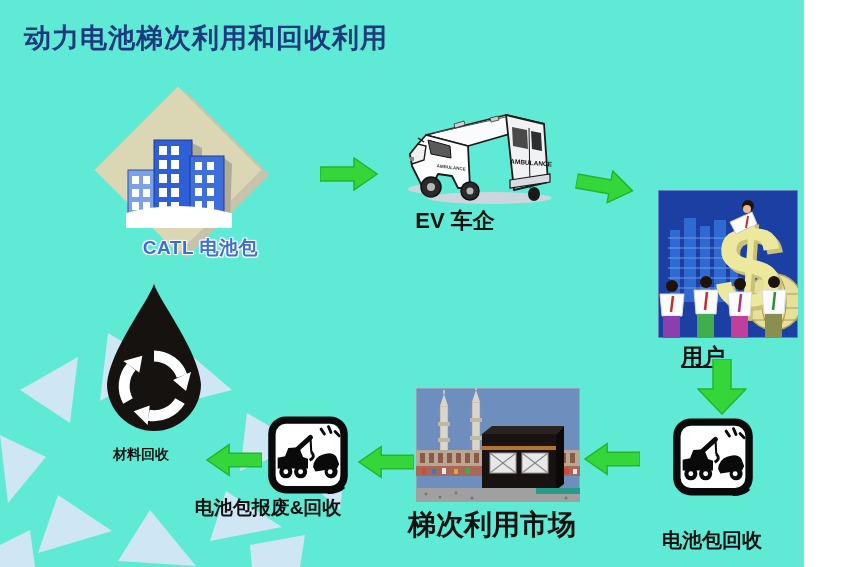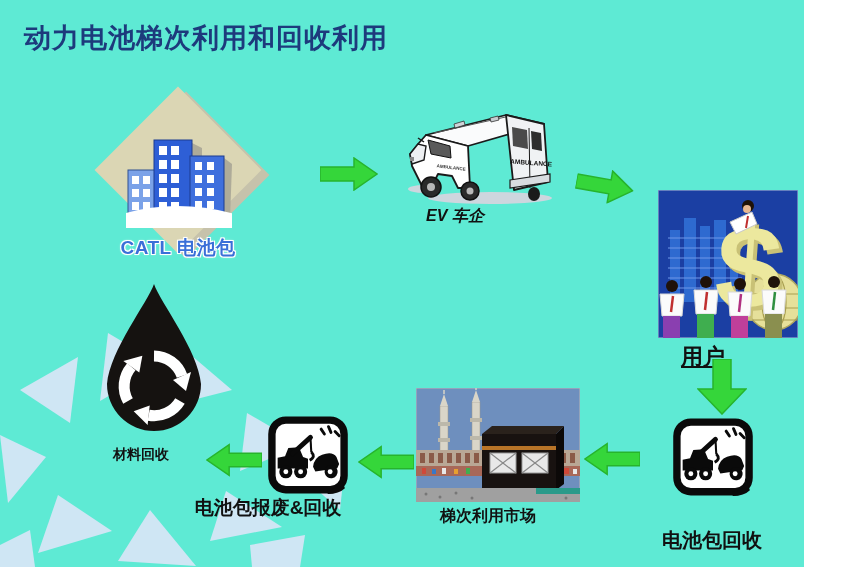--- a/index.html
+++ b/index.html
@@ -8,28 +8,28 @@
     font-family:"Liberation Sans","DejaVu Sans",sans-serif;
   }
   .abs{position:absolute;}
   .title{
     left:24px;top:20px;width:480px;
     font-size:27px;font-weight:bold;color:#1d3a7c;letter-spacing:1px;
   }
   .node-label{
     font-weight:bold;color:#111;text-align:center;white-space:nowrap;
   }
-  .lbl-ev{left:395px;top:206px;width:120px;font-size:16px;font-style:italic;}
+  .lbl-ev{left:395px;top:206px;width:120px;font-size:22px;}
   .lbl-user{left:673px;top:342px;width:60px;font-size:22px;text-decoration:underline;}
   .lbl-battery{left:642px;top:495px;width:140px;font-size:20px;margin-top:32px;}
-  .lbl-market{left:408px;top:506px;width:160px;font-size:16px;}
+  .lbl-market{left:408px;top:506px;width:160px;font-size:28px;}
   .lbl-scrap{left:168px;top:495px;width:200px;font-size:19px;}
   .lbl-material{left:81px;top:446px;width:120px;font-size:14px;}
   .lbl-catl{
-    left:98px;top:235px;width:160px;font-size:19px;font-weight:bold;text-align:center;
+    left:98px;top:235px;width:160px;font-size:19px;font-weight:bold;text-align:right;
     color:#3a6fd8;letter-spacing:0.5px;
     text-shadow:-1px -1px 0 #fff,1px -1px 0 #fff,-1px 1px 0 #fff,1px 1px 0 #fff,0 0 3px #fff;
   }
   .diamond{
     left:119px;top:111px;width:118px;height:118px;background:#dbd6b4;
     transform:rotate(45deg);
   }
   .diamond-shadow{
     left:127px;top:116px;width:118px;height:118px;background:#c6c2ab;
     transform:rotate(45deg);

